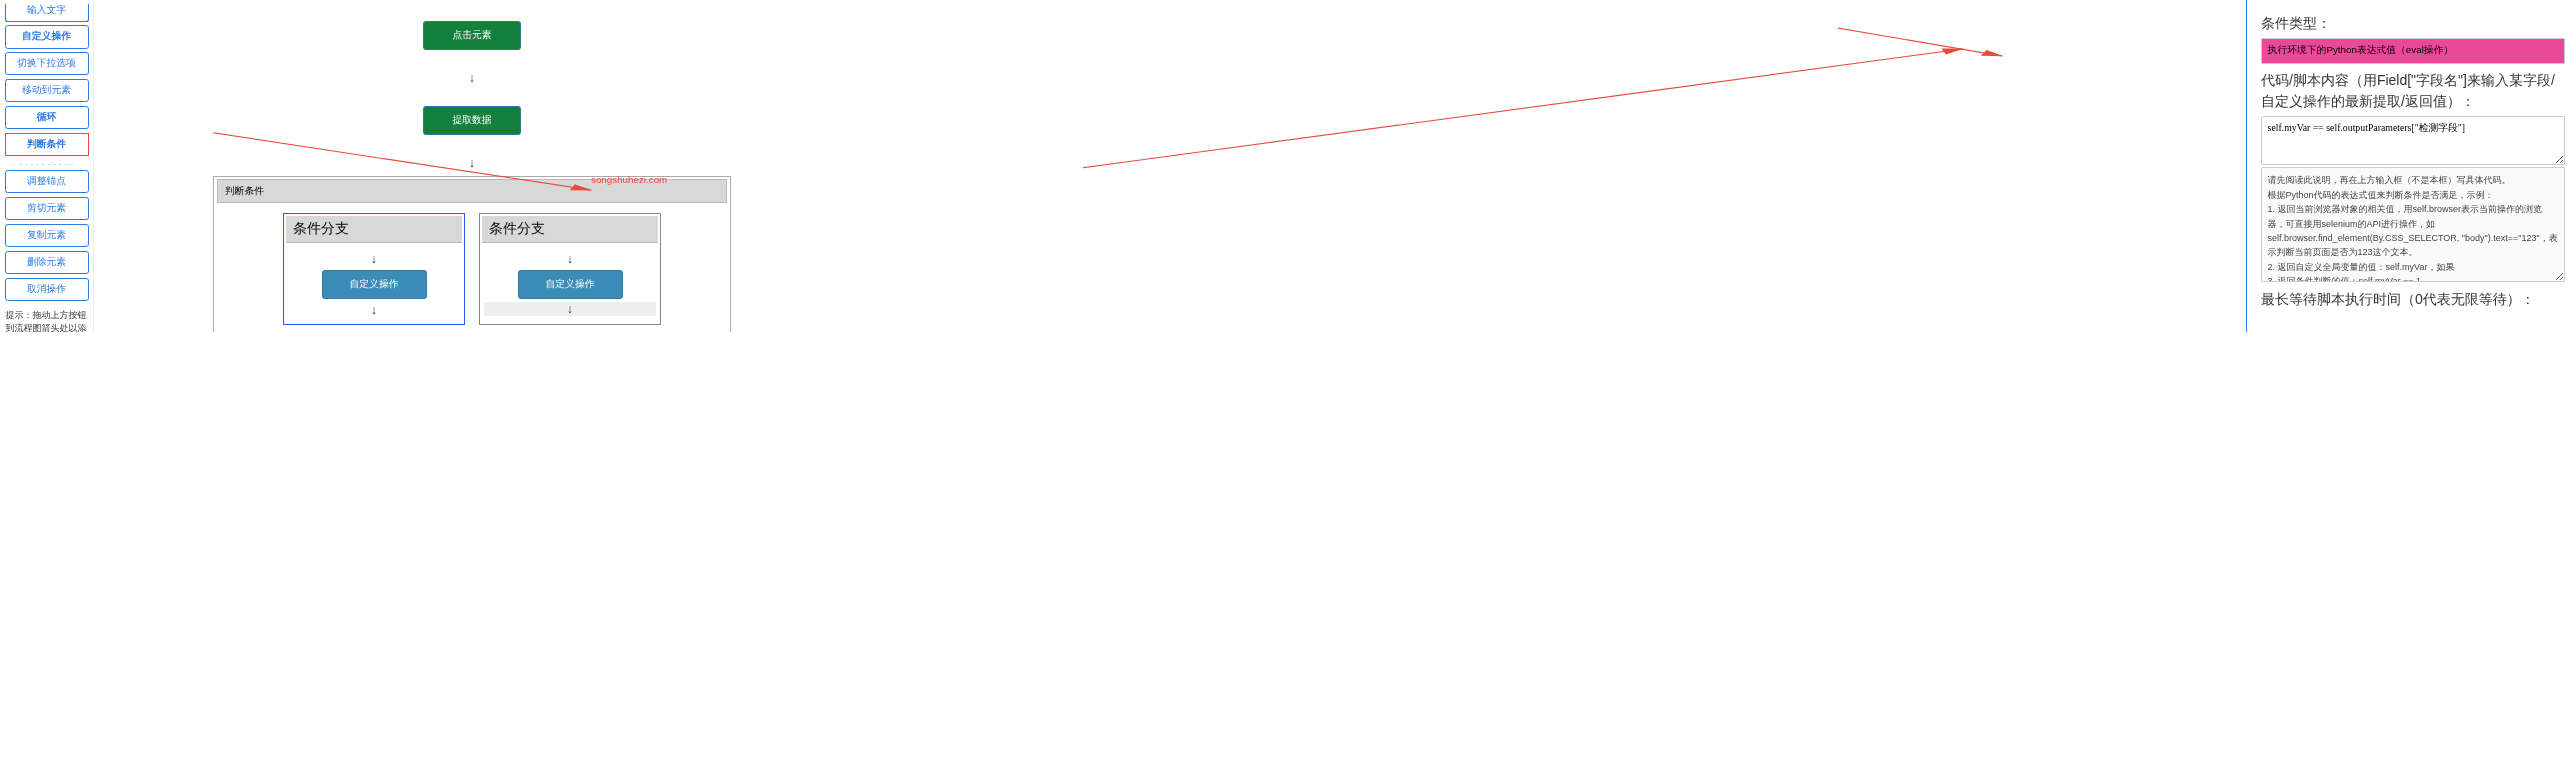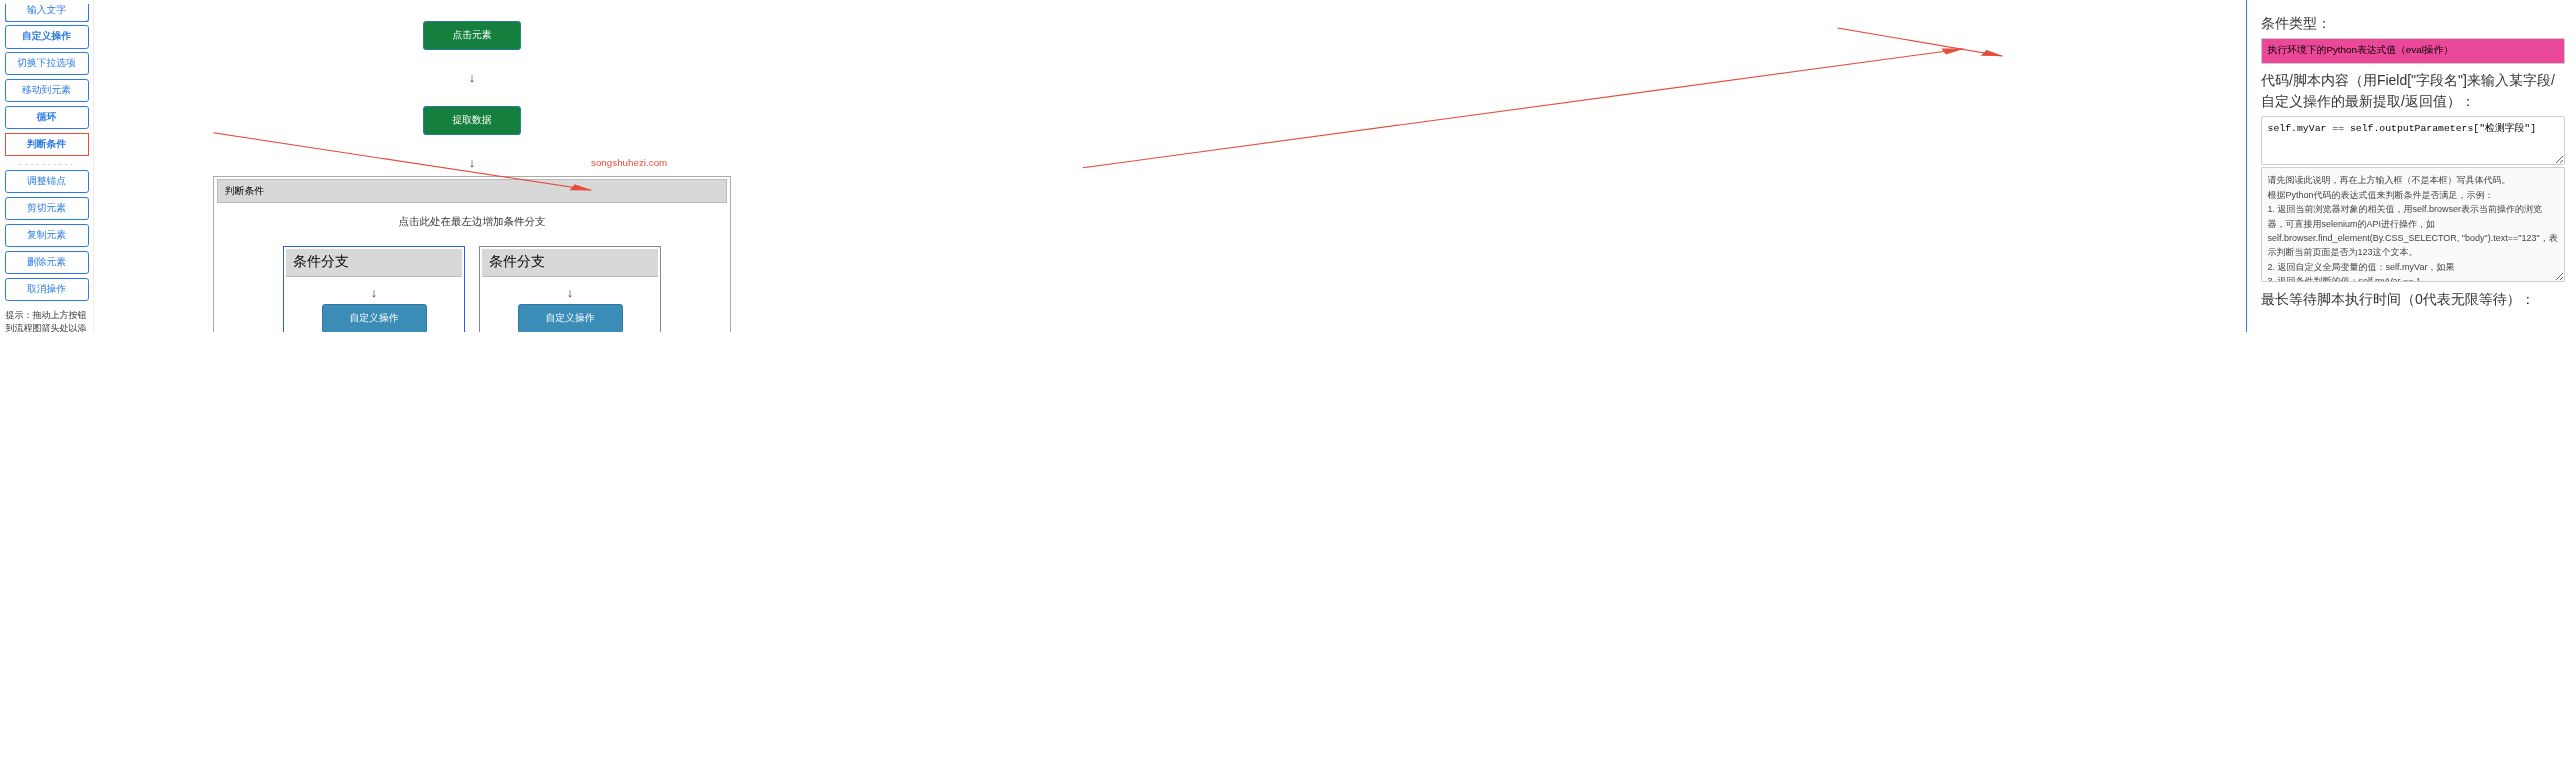--- a/index.html
+++ b/index.html
@@ -21,28 +21,28 @@
     .arrow-down { text-align: center; font-size: 12.6px; margin: 4.2px 0; color: #333; }
     .cond-container { border: 0.7px solid #aaa; margin: 5.6px auto; width: 518px; }
     .cond-header { background: #d8d8d8; padding: 4.2px 7px; border: 0.7px solid #bbb; margin: 2.8px; font-size: 9.8px; }
     .cond-add-text { text-align: center; padding: 9.8px; font-size: 10.5px; color: #333; }
     .branches { display: flex; justify-content: center; gap: 14px; padding: 7px; }
     .branch { border: 0.7px solid #888; width: 182px; }
     .branch.active { border: 1.4px solid #2c5af5; }
     .branch-header { background: #d8d8d8; padding: 4.2px 7px; border-bottom: 0.7px solid #bbb; margin: 2.1px; font-size: 14px; }
     .branch-body { padding: 2.8px; }
     .branch-node { width: 105px; margin: 2.8px auto; padding: 7px; background: #3b8db8; color: #fff; border-radius: 2.8px; text-align: center; border: 0.7px solid #2a7aa5; }
-    .watermark { position: absolute; color: #e74c3c; font-size: 9.8px; top: 157px; left: 497px; }
+    .watermark { position: absolute; color: #e74c3c; font-size: 9.8px; top: 174px; left: 497px; }
     
     
     .panel { width: 329px; padding: 7px 11.2px 7px 14px; background: #fff; }
     .panel-label { font-size: 14px; margin: 5.6px 0 4.2px 0; color: #333; line-height: 1.5; }
     .select { width: 100%; padding: 5.6px; border: 0.7px solid #ccc; border-radius: 1.4px; font-size: 9.8px; background: #ec4899; position: relative; }
     .select::after { content: "⌄"; position: absolute; right: 7px; top: 4.2px; color: #888; }
-    .textarea { width: 100%; min-height: 49px; padding: 5.6px; border: 0.7px solid #ccc; border-radius: 1.4px; font-size: 9.8px; font-family: Liberation Mono, monospace; resize: vertical; }
+    .textarea { width: 100%; min-height: 49px; padding: 5.6px; border: 0.7px solid #ccc; border-radius: 1.4px; font-size: 9.8px; font-family: Liberation Serif, serif; resize: vertical; }
     .info-box { width: 100%; height: 115px; padding: 5.6px; border: 0.7px solid #ccc; border-radius: 1px; font-size: 9px; background: #fafafa; overflow-y: scroll; line-height: 1.6; color: #444; white-space: pre-wrap; font-family: inherit; }
     .arrow-svg { position: absolute; top: 0; left: 0; width: 100%; height: 100%; pointer-events: none; z-index: 10; }
   </style>
 </head>
 <body>
 
 <div class="container">
 
   <div class="sidebar">
     <button class="btn" style="border-top:none;border-radius:0 0 2.8px 2.8px;padding-top:0">输入文字</button>
@@ -61,21 +61,20 @@
   </div>
 
   <div class="canvas">
     <div class="canvas-inner">
       <div class="node">点击元素</div>
       <div class="arrow-down">↓</div>
       <div class="node">提取数据</div>
       <div class="arrow-down">↓</div>
       <div class="cond-container">
         <div class="cond-header">判断条件</div>
-        <div class="cond-add-text">点击此处在最左边增加条件分支</div>
         <div class="branches">
           <div class="branch active">
             <div class="branch-header">条件分支</div>
             <div class="branch-body">
               <div class="arrow-down">↓</div>
               <div class="branch-node">自定义操作</div>
               <div class="arrow-down">↓</div>
             </div>
           </div>
           <div class="branch">

